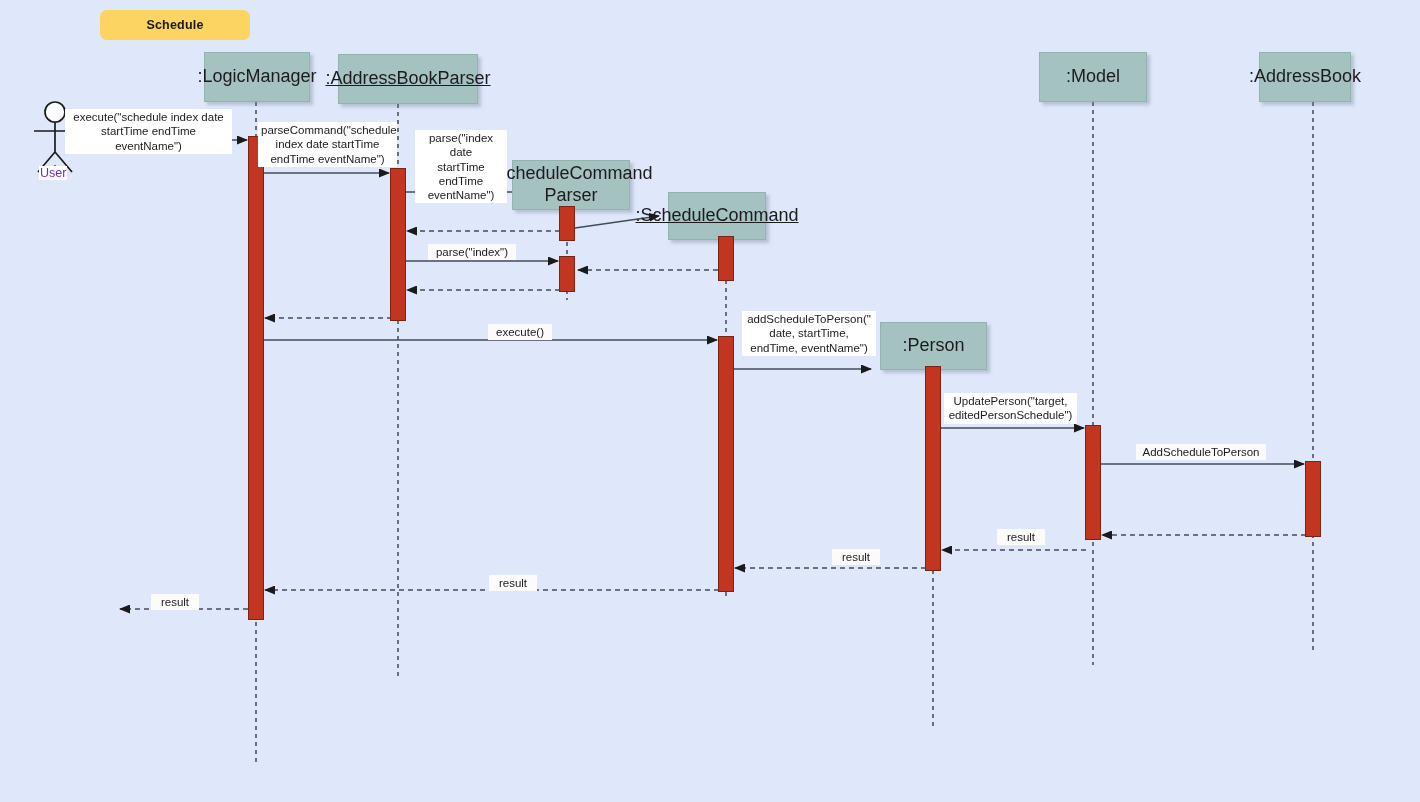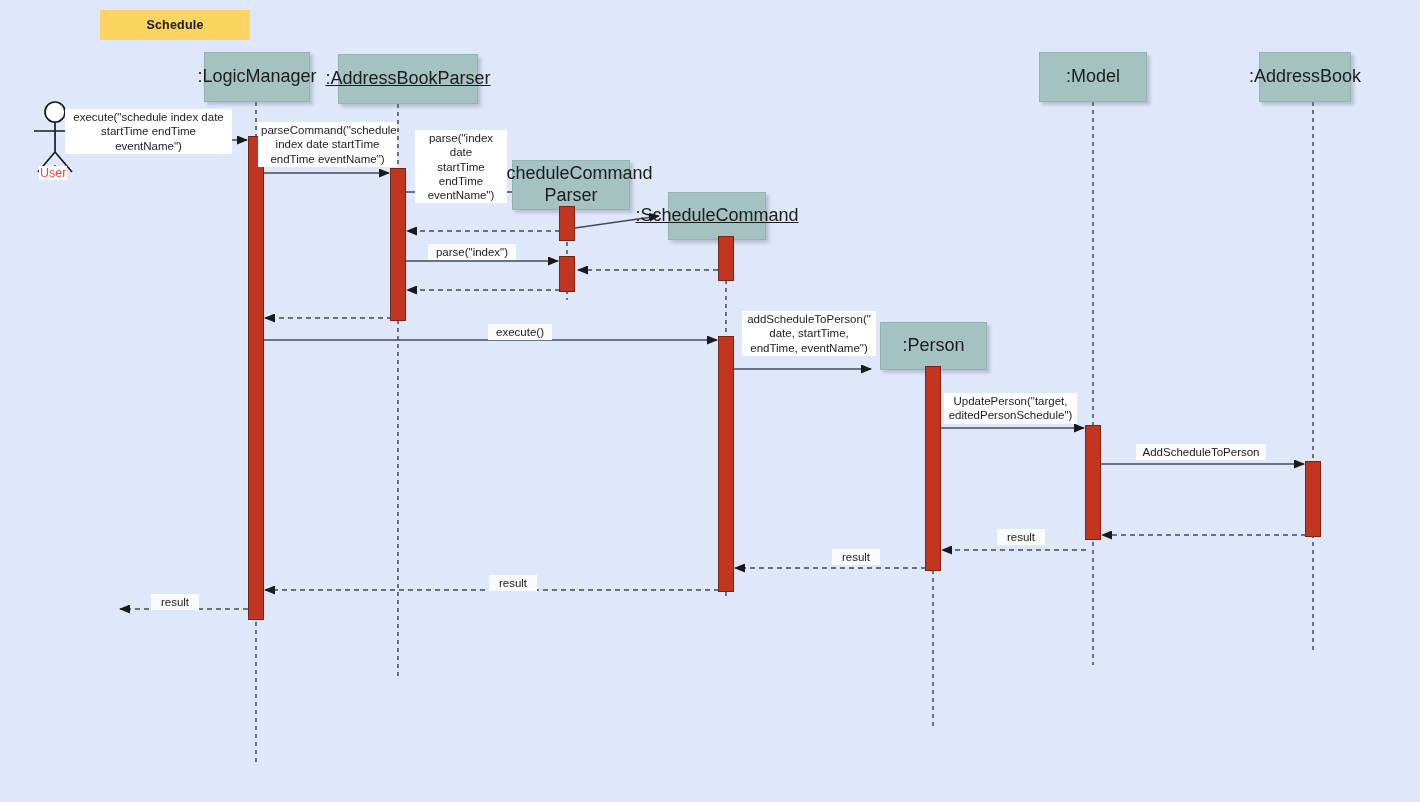--- a/index.html
+++ b/index.html
@@ -9,21 +9,21 @@
     font-family:"Liberation Sans", sans-serif;
     overflow:hidden;
   }
   #canvas{position:relative;width:1420px;height:802px;}
   svg.layer{position:absolute;left:0;top:0;width:1420px;height:802px;}
 
   
   .title-tag{
     position:absolute;
     background:#fcd462;
-    border-radius:0;
+    border-radius:7px;
     font-size:12.5px;font-weight:bold;color:#1a1a1a;
     display:flex;align-items:center;justify-content:center;
     letter-spacing:.2px;
   }
 
   
   .participant{
     position:absolute;
     background:#a4c2c0;
     border:1px solid #93b3b1;
@@ -32,21 +32,21 @@
     text-align:center;
     font-size:18px;color:#1c1c1c;
     line-height:1.22;
     padding:2px 4px;
     box-sizing:border-box;
   }
 
   
   .actor-label{
     position:absolute;
-    font-size:12.5px;color:#ef4444;
+    font-size:12.5px;color:#6d28d9;
     background:#ffffff;
     padding:0 1px;
     white-space:nowrap;
   }
 
   
   .activation{
     position:absolute;
     background:#c23520;
     border:1px solid #7a2415;

